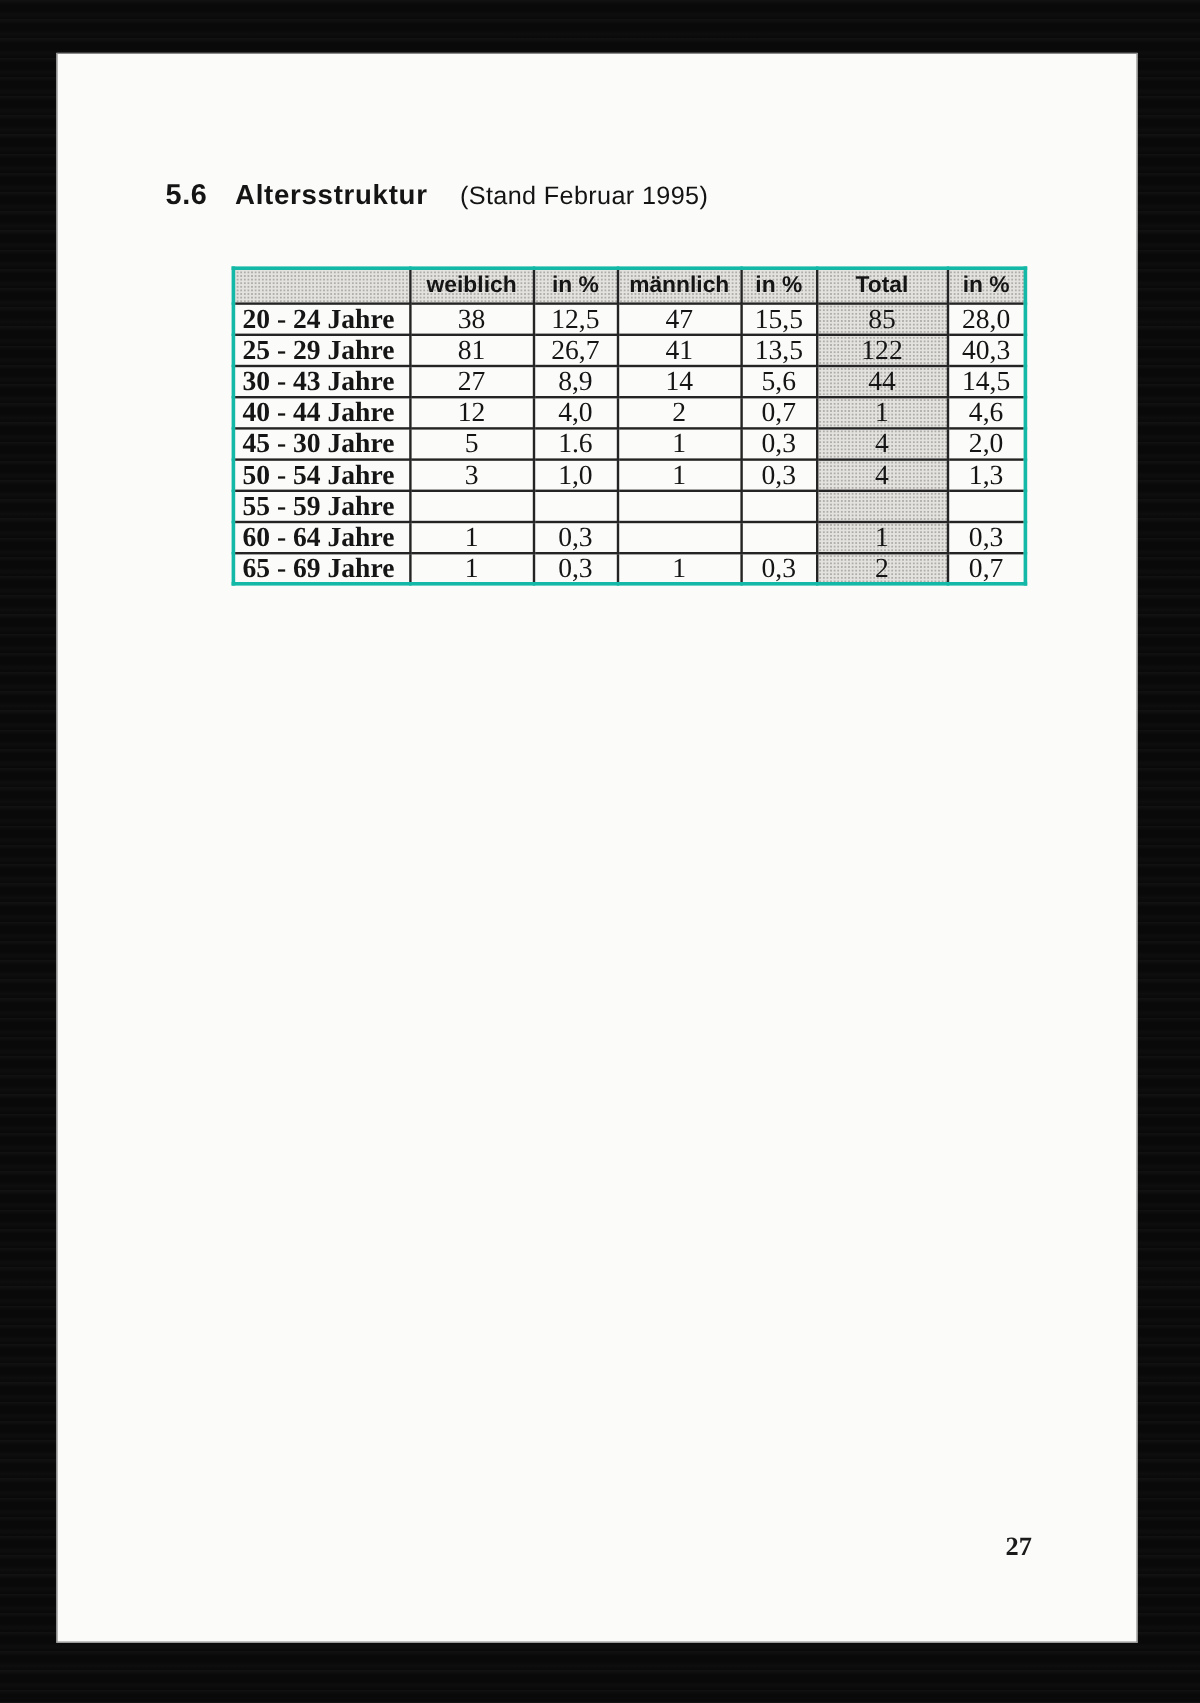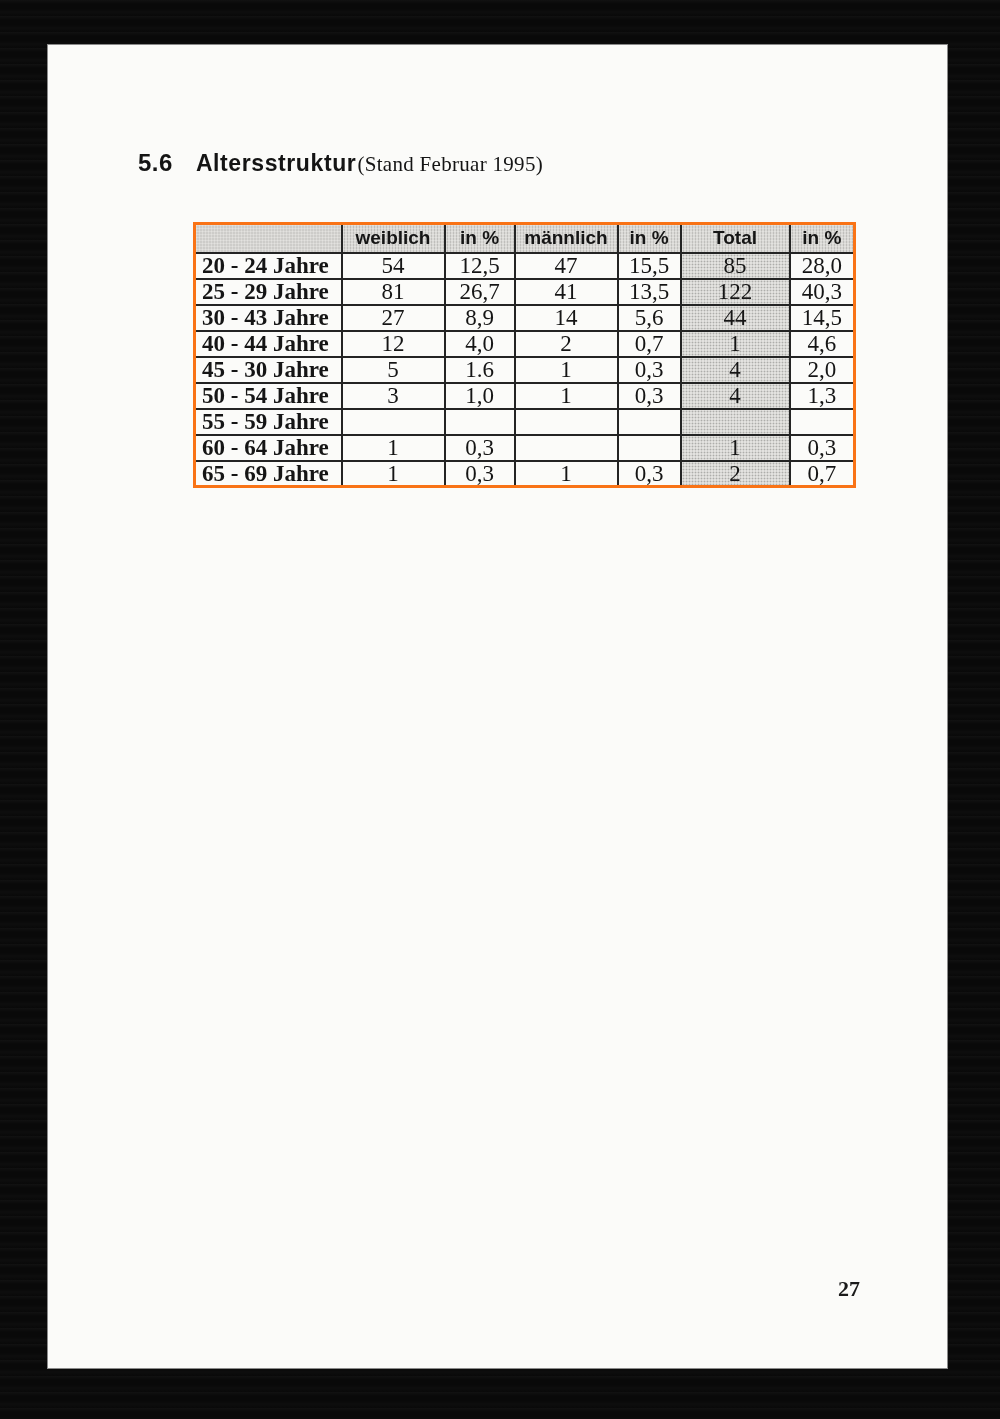--- a/index.html
+++ b/index.html
@@ -45,35 +45,35 @@
     font-weight: 700;
     font-size: 24px;
     letter-spacing: 0.5px;
     margin-right: 23px;
   }
   .heading .title {
     font-family: "Liberation Sans", sans-serif;
     font-weight: 700;
     font-size: 23px;
     letter-spacing: 0.6px;
-    margin-right: 1px;
+    margin-right: 27px;
   }
   .heading .suffix {
-    font-family: Liberation Serif, serif;
+    font-family: Liberation Sans, sans-serif;
     font-weight: 400;
     font-size: 21px;
     letter-spacing: 0.3px;
   }
   table.age-table {
     position: absolute;
     left: 146px;
     top: 178px;
     border-collapse: collapse;
     table-layout: fixed;
-    border: 3px solid #f97316;
+    border: 3px solid #14b8a6;
     color: #151515;
   }
   .age-table th, .age-table td {
     border: 2px solid #242424;
     overflow: hidden;
     white-space: nowrap;
   }
   .age-table thead th {
     height: 29px;
     font-family: "Liberation Sans", sans-serif;
@@ -142,21 +142,21 @@
           <th>in %</th>
           <th>männlich</th>
           <th>in %</th>
           <th>Total</th>
           <th>in %</th>
         </tr>
       </thead>
       <tbody>
           <tr>
             <td class="label-cell">20 - 24 Jahre</td>
-            <td>54</td>
+            <td>38</td>
             <td>12,5</td>
             <td>47</td>
             <td>15,5</td>
             <td>85</td>
             <td>28,0</td>
           </tr>
           <tr>
             <td class="label-cell">25 - 29 Jahre</td>
             <td>81</td>
             <td>26,7</td>

